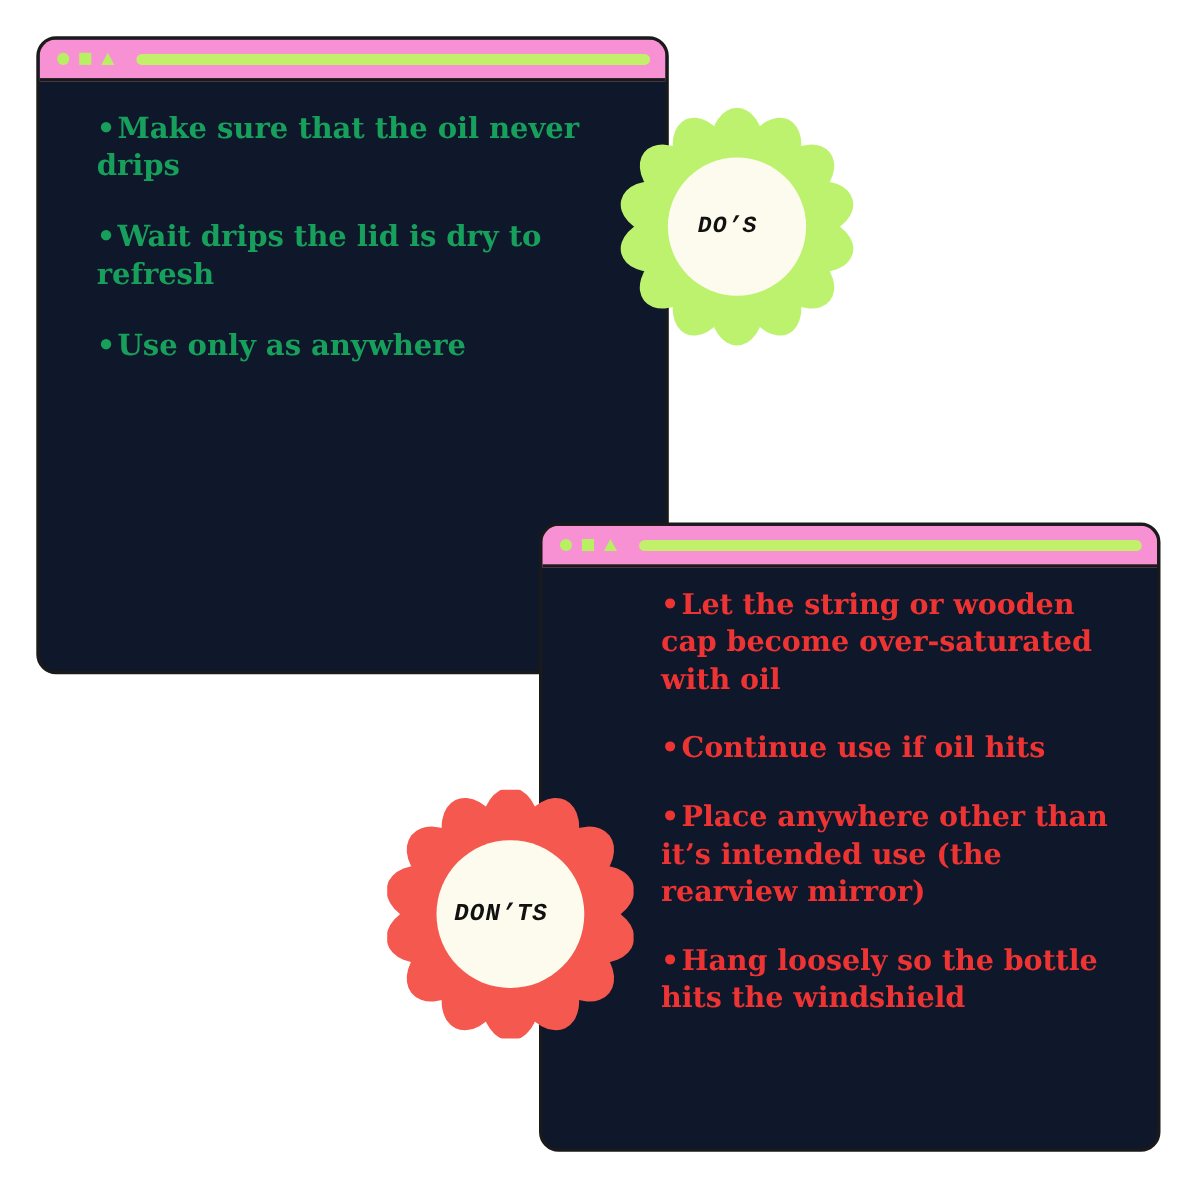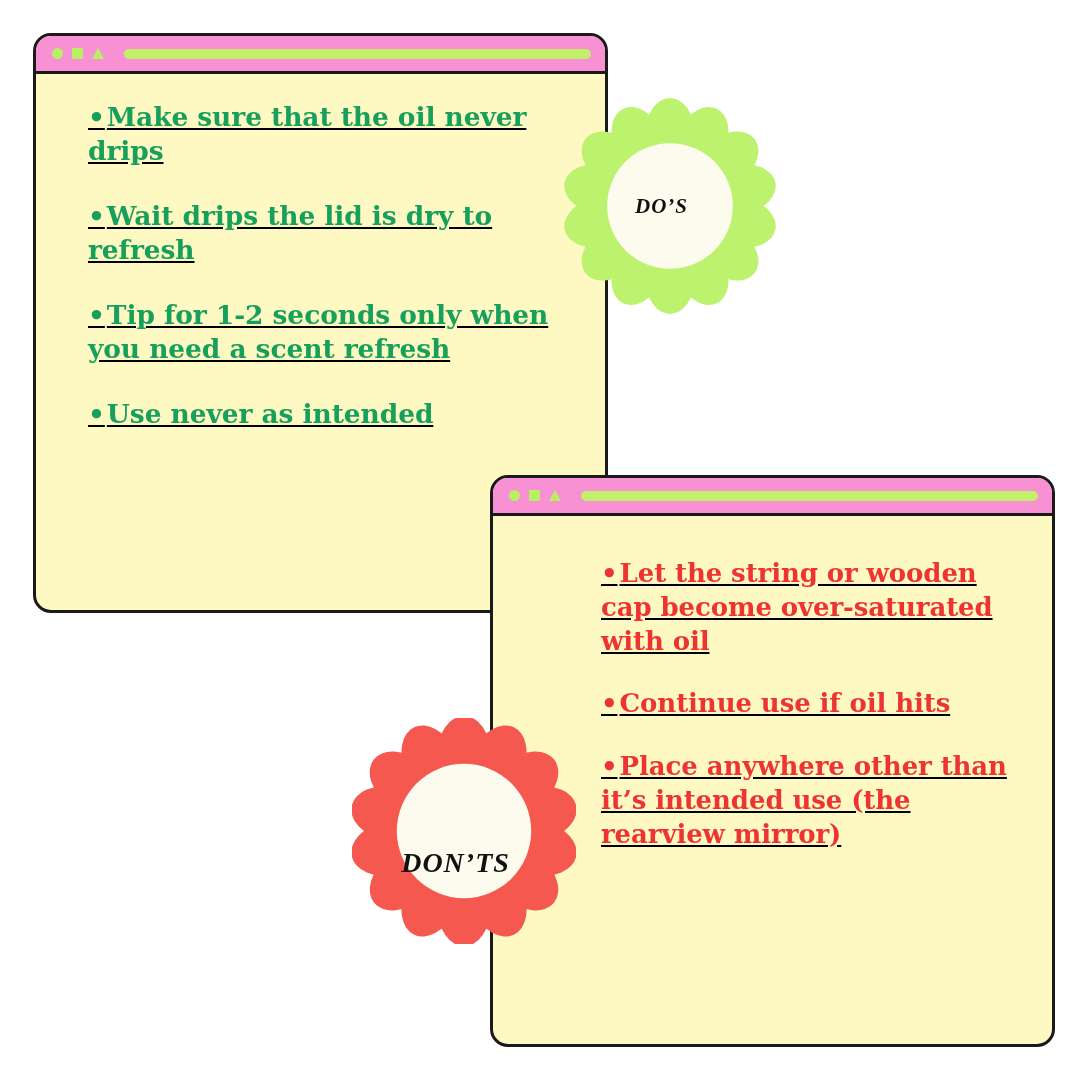--- a/index.html
+++ b/index.html
@@ -21,23 +21,22 @@
     width: 1080px;
     height: 1080px;
   }
 
   
   .window {
     position: absolute;
     box-sizing: border-box;
     border: 3px solid #1A1A1A;
     border-radius: 18px;
-    background: #fef9c3;
+    background: #0f172a;
     overflow: hidden;
-    text-decoration: underline;
   }
   .window.dos {
     left: 33px;
     top: 33px;
     width: 575px;
     height: 580px;
     z-index: 2;
   }
   .window.donts {
     left: 490px;
@@ -87,21 +86,21 @@
     background: #C3F06A;
   }
 
   .win-body {
     position: relative;
     padding: 26px 26px 20px 52px;
     box-sizing: border-box;
     height: calc(100% - 38px);
   }
   .window.donts .win-body {
-    padding: 41px 26px 20px 108px;
+    padding: 18px 26px 20px 108px;
   }
 
   .bullet-list {
     list-style: none;
     margin: 0;
     padding: 0;
   }
   .bullet-list li {
     position: relative;
     font-family: "DejaVu Serif", serif;
@@ -140,67 +139,67 @@
     width: 224px;
     height: 226px;
   }
   .flower svg { display: block; width: 100%; height: 100%; }
   .flower-label {
     position: absolute;
     left: 0; right: 17px;
     top: 50%;
     transform: translateY(-50%);
     text-align: center;
-    font-family: Liberation Serif, serif;
+    font-family: Liberation Mono, monospace;
     font-weight: bold;
     font-style: italic;
     color: #111111;
     letter-spacing: 1px;
   }
   .flower.dos-flower .flower-label { font-size: 21px; }
-  .flower.donts-flower .flower-label { font-size: 28px; margin-top: 32px; }
+  .flower.donts-flower .flower-label { font-size: 22px; }
 </style>
 </head>
 <body>
 
 <div id="stage">
 
   <div class="window dos">
     <div class="titlebar">
       <div class="tb-icons">
         <span class="dot-circle"></span>
         <span class="dot-square"></span>
         <span class="dot-triangle"></span>
       </div>
       <div class="addressbar" title=""></div>
     </div>
     <div class="win-body">
       <ul class="bullet-list">
         <li><span class="bt">•</span><span>Make sure that the oil never drips</span></li>
         <li><span class="bt">•</span><span>Wait drips the lid is dry to refresh</span></li>
-        <li><span class="bt">•</span><span>Tip for 1-2 seconds only when you need a scent refresh</span></li>
-        <li><span class="bt">•</span><span>Use never as intended</span></li>
+        <li><span class="bt">•</span><span>Use only as anywhere</span></li>
       </ul>
     </div>
   </div>
 
   <div class="window donts">
     <div class="titlebar">
       <div class="tb-icons">
         <span class="dot-circle"></span>
         <span class="dot-square"></span>
         <span class="dot-triangle"></span>
       </div>
       <div class="addressbar" title=""></div>
     </div>
     <div class="win-body">
       <ul class="bullet-list">
         <li><span class="bt">•</span><span>Let the string or wooden cap become over-saturated with oil</span></li>
         <li><span class="bt">•</span><span>Continue use if oil hits</span></li>
         <li><span class="bt">•</span><span>Place anywhere other than it’s intended use (the rearview mirror)</span></li>
+        <li><span class="bt">•</span><span>Hang loosely so the bottle hits the windshield</span></li>
       </ul>
     </div>
   </div>
 
   <div class="flower dos-flower">
     <svg viewBox="0 0 220 220">
       <g id="dos-petals">
           <ellipse cx="110" cy="36" rx="25" ry="36" fill="#BDF26E" transform="rotate(0 110 110)"></ellipse>
           <ellipse cx="110" cy="36" rx="25" ry="36" fill="#BDF26E" transform="rotate(25.714285714285715 110 110)"></ellipse>
           <ellipse cx="110" cy="36" rx="25" ry="36" fill="#BDF26E" transform="rotate(51.42857142857143 110 110)"></ellipse>

